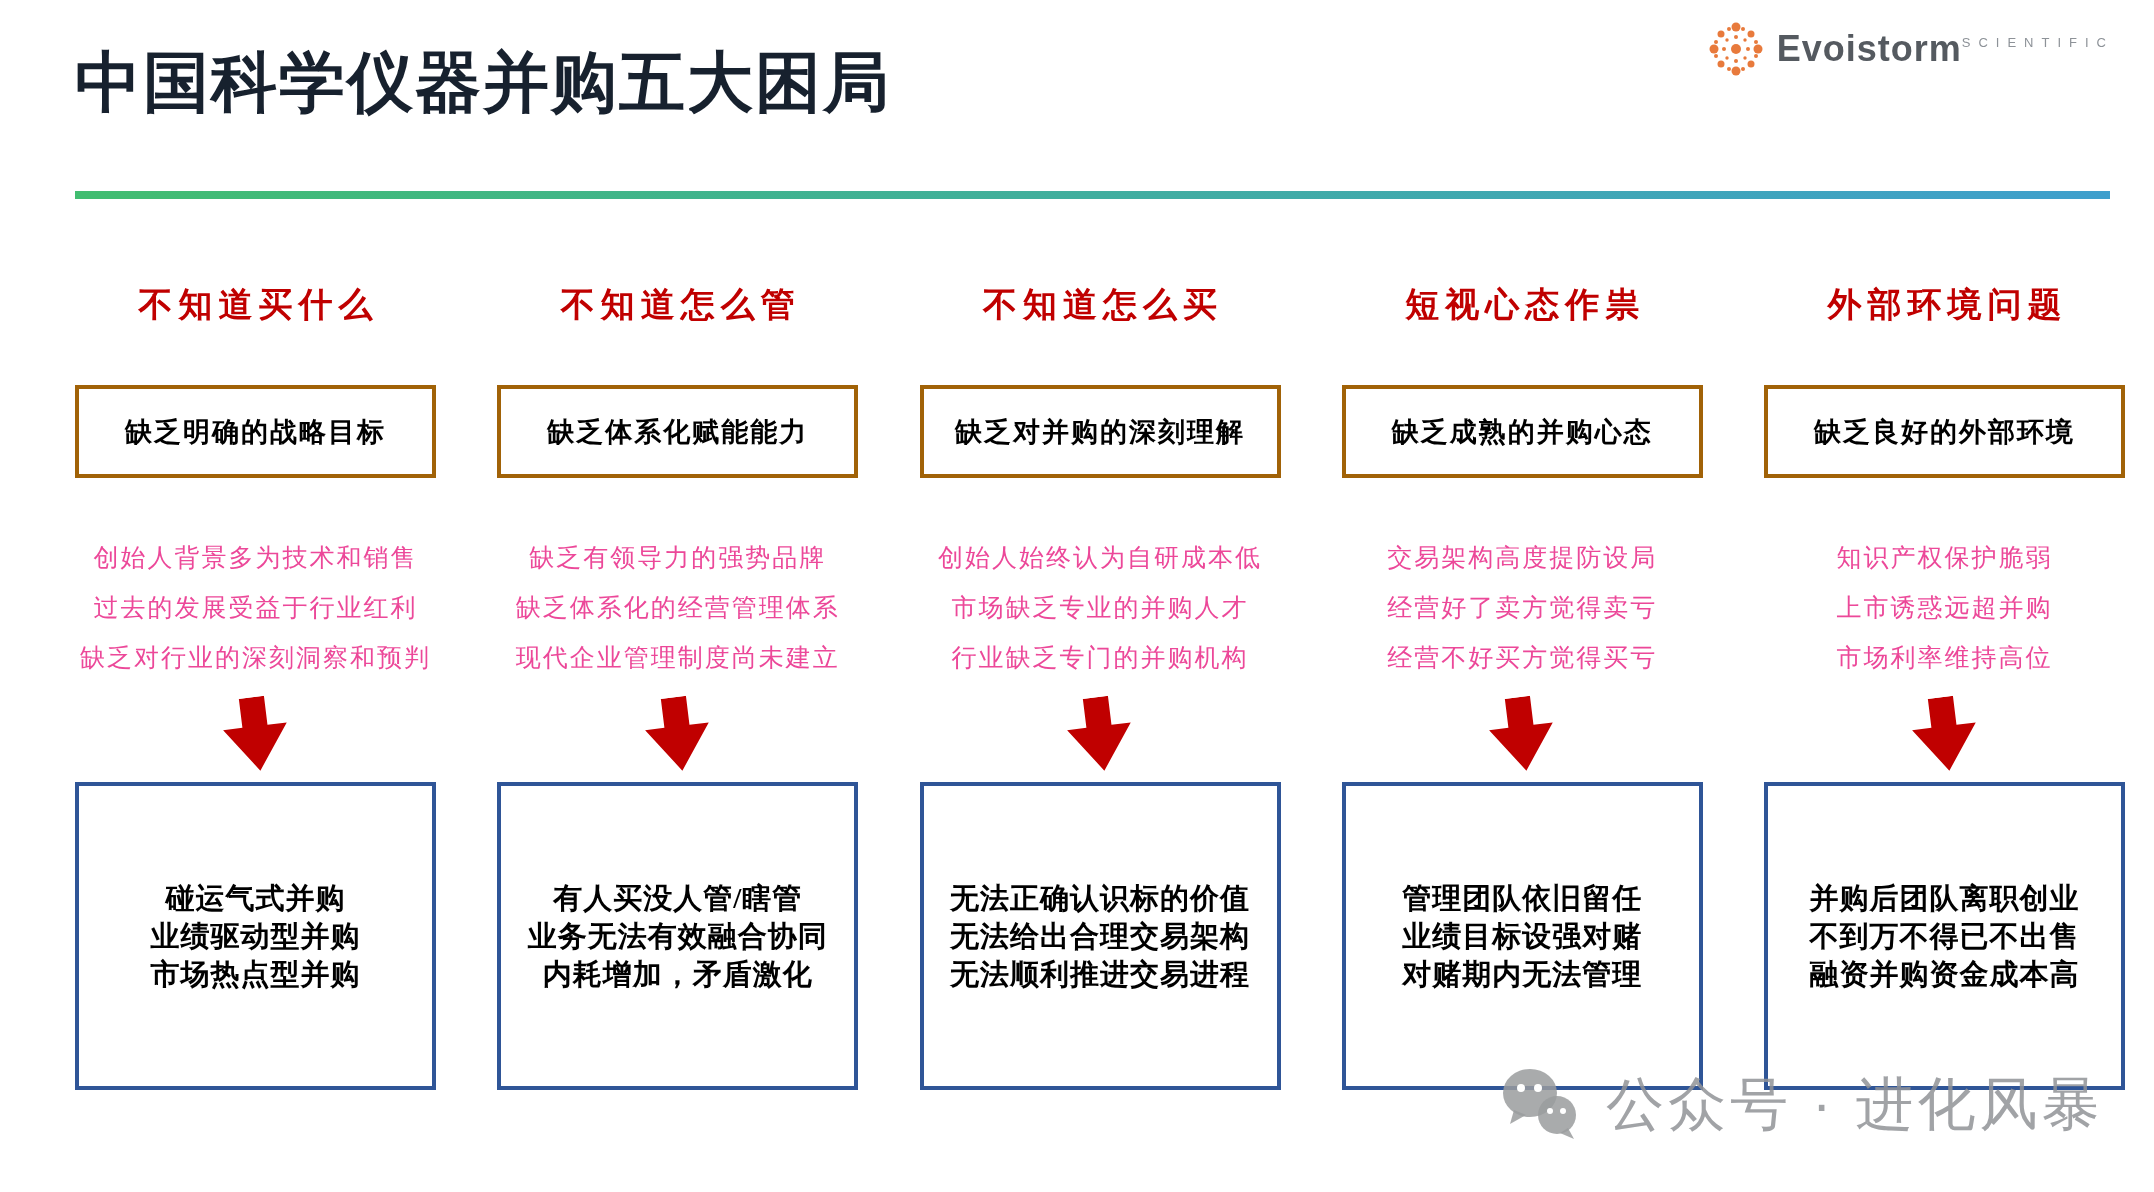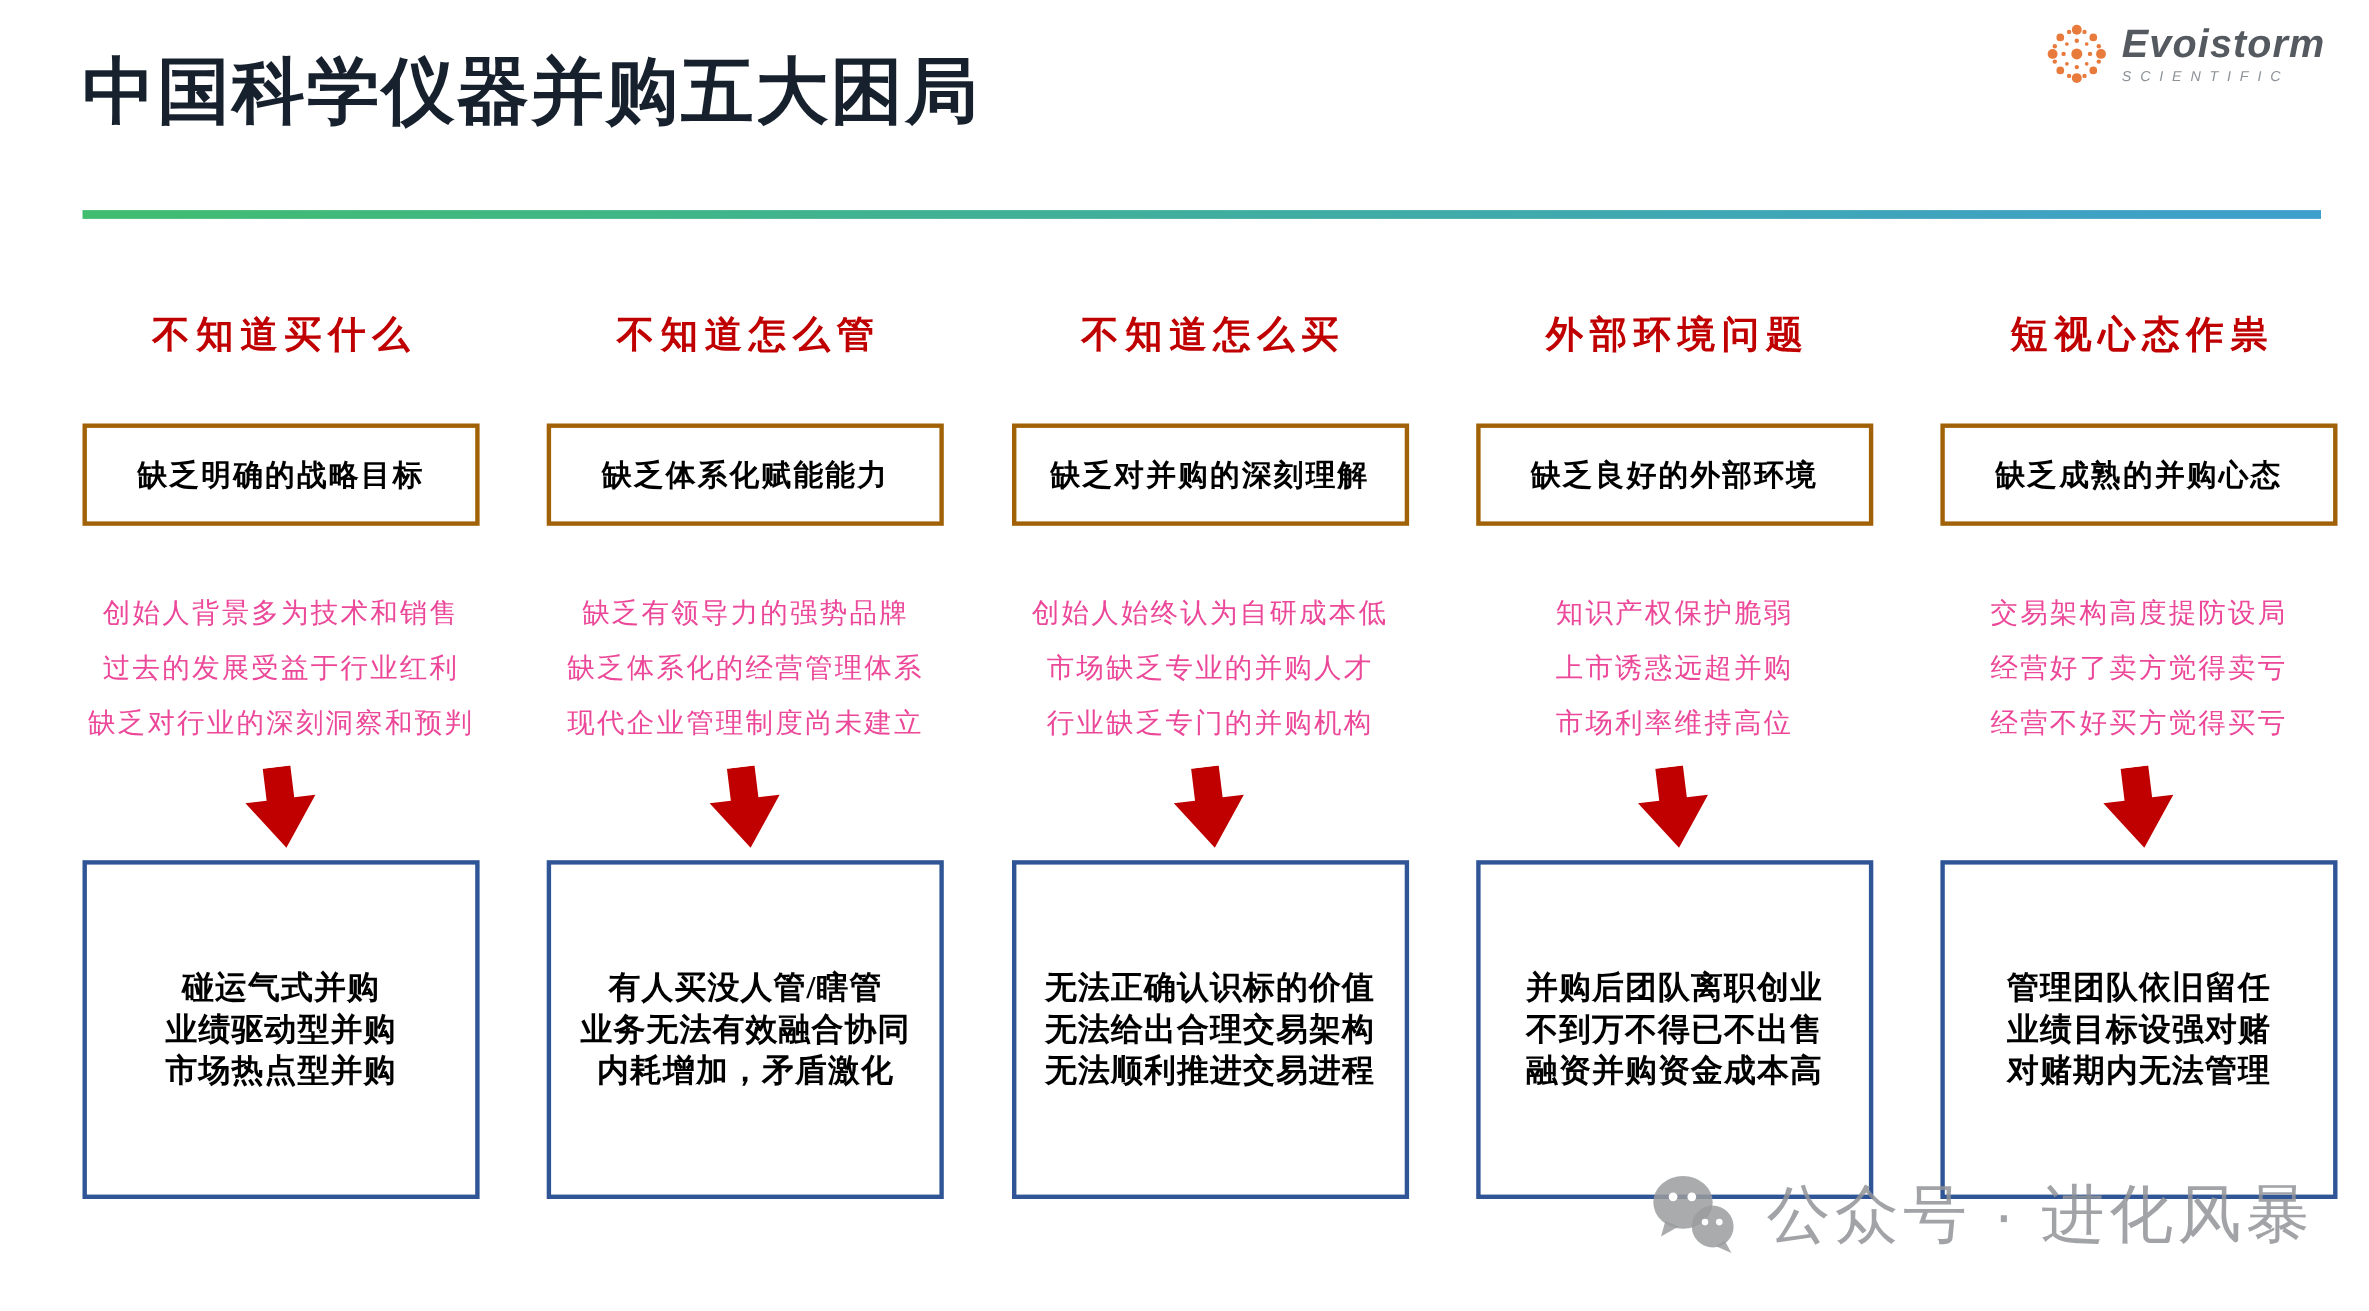--- a/index.html
+++ b/index.html
@@ -21,21 +21,21 @@
   .rule {
     position: absolute; left: 65px; top: 191px;
     width: 2035px; height: 8px;
     background: linear-gradient(to right, #41bd70, #3f9fcd);
   }
 
   .logo {
     position: absolute; top: 18px; right: 40px;
     display: flex; align-items: center; gap: 10px;
   }
-  .logo-text { display: flex; flex-direction: column; line-height: 1; font-style: italic; }
+  .logo-text { display: flex; flex-direction: row; line-height: 1; }
   .logo-name {
     font-family: "Liberation Sans", sans-serif;
     font-size: 36px; font-weight: 600; color: #555a60; letter-spacing: 1px;
   }
   .logo-sub {
     font-family: "Liberation Sans", sans-serif;
     font-size: 13px; font-weight: 400; color: #8d9298;
     letter-spacing: 8px; margin-top: 5px;
   }
 
@@ -190,56 +190,56 @@
         <polygon points="22,0 48,0 48,30 68,30 35,76 2,30 22,30" fill="#c00000"></polygon>
       </svg>
       <div class="result-box">
         <div class="result">无法正确认识标的价值</div>
         <div class="result">无法给出合理交易架构</div>
         <div class="result">无法顺利推进交易进程</div>
       </div>
     </div>
 
     <div class="col">
+      <div class="col-header">短视心态作祟</div>
+      <div class="problem-box">
+        <span>缺乏成熟的并购心态</span>
+      </div>
+      <div class="causes">
+        <div class="cause">交易架构高度提防设局</div>
+        <div class="cause">经营好了卖方觉得卖亏</div>
+        <div class="cause">经营不好买方觉得买亏</div>
+      </div>
+      <svg class="arrow" viewBox="0 0 70 78">
+        <polygon points="22,0 48,0 48,30 68,30 35,76 2,30 22,30" fill="#c00000"></polygon>
+      </svg>
+      <div class="result-box">
+        <div class="result">管理团队依旧留任</div>
+        <div class="result">业绩目标设强对赌</div>
+        <div class="result">对赌期内无法管理</div>
+      </div>
+    </div>
+
+    <div class="col">
       <div class="col-header">外部环境问题</div>
       <div class="problem-box">
         <span>缺乏良好的外部环境</span>
       </div>
       <div class="causes">
         <div class="cause">知识产权保护脆弱</div>
         <div class="cause">上市诱惑远超并购</div>
         <div class="cause">市场利率维持高位</div>
       </div>
       <svg class="arrow" viewBox="0 0 70 78">
         <polygon points="22,0 48,0 48,30 68,30 35,76 2,30 22,30" fill="#c00000"></polygon>
       </svg>
       <div class="result-box">
         <div class="result">并购后团队离职创业</div>
         <div class="result">不到万不得已不出售</div>
         <div class="result">融资并购资金成本高</div>
-      </div>
-    </div>
-
-    <div class="col">
-      <div class="col-header">短视心态作祟</div>
-      <div class="problem-box">
-        <span>缺乏成熟的并购心态</span>
-      </div>
-      <div class="causes">
-        <div class="cause">交易架构高度提防设局</div>
-        <div class="cause">经营好了卖方觉得卖亏</div>
-        <div class="cause">经营不好买方觉得买亏</div>
-      </div>
-      <svg class="arrow" viewBox="0 0 70 78">
-        <polygon points="22,0 48,0 48,30 68,30 35,76 2,30 22,30" fill="#c00000"></polygon>
-      </svg>
-      <div class="result-box">
-        <div class="result">管理团队依旧留任</div>
-        <div class="result">业绩目标设强对赌</div>
-        <div class="result">对赌期内无法管理</div>
       </div>
     </div>
 
   </div>
 
   <div class="watermark">
     <svg width="90" height="78" viewBox="0 0 90 78">
       <g fill="#9a9c9e" fill-opacity="0.85">
         <ellipse cx="30" cy="27" rx="27" ry="24"></ellipse>
         <polygon points="14,44 10,58 26,49"></polygon>

